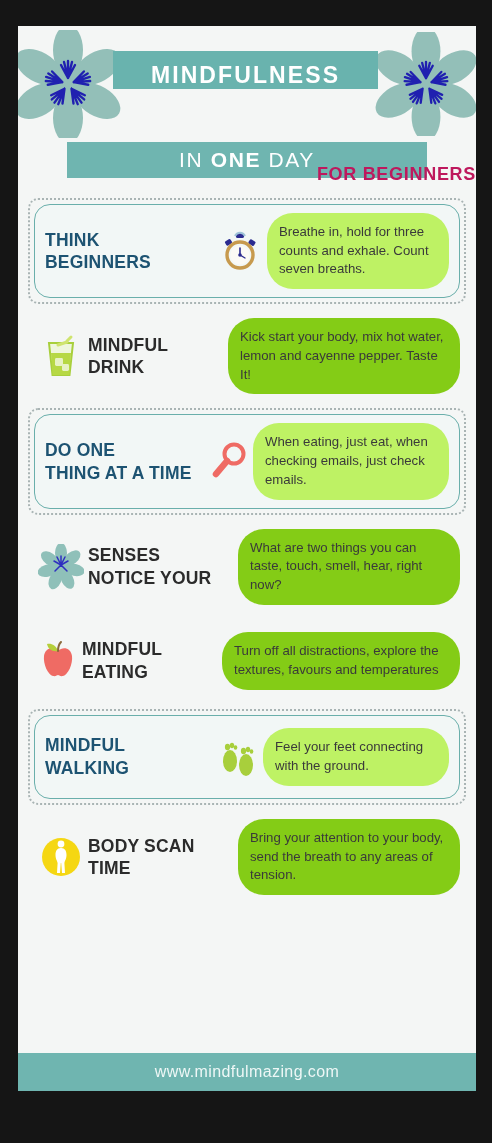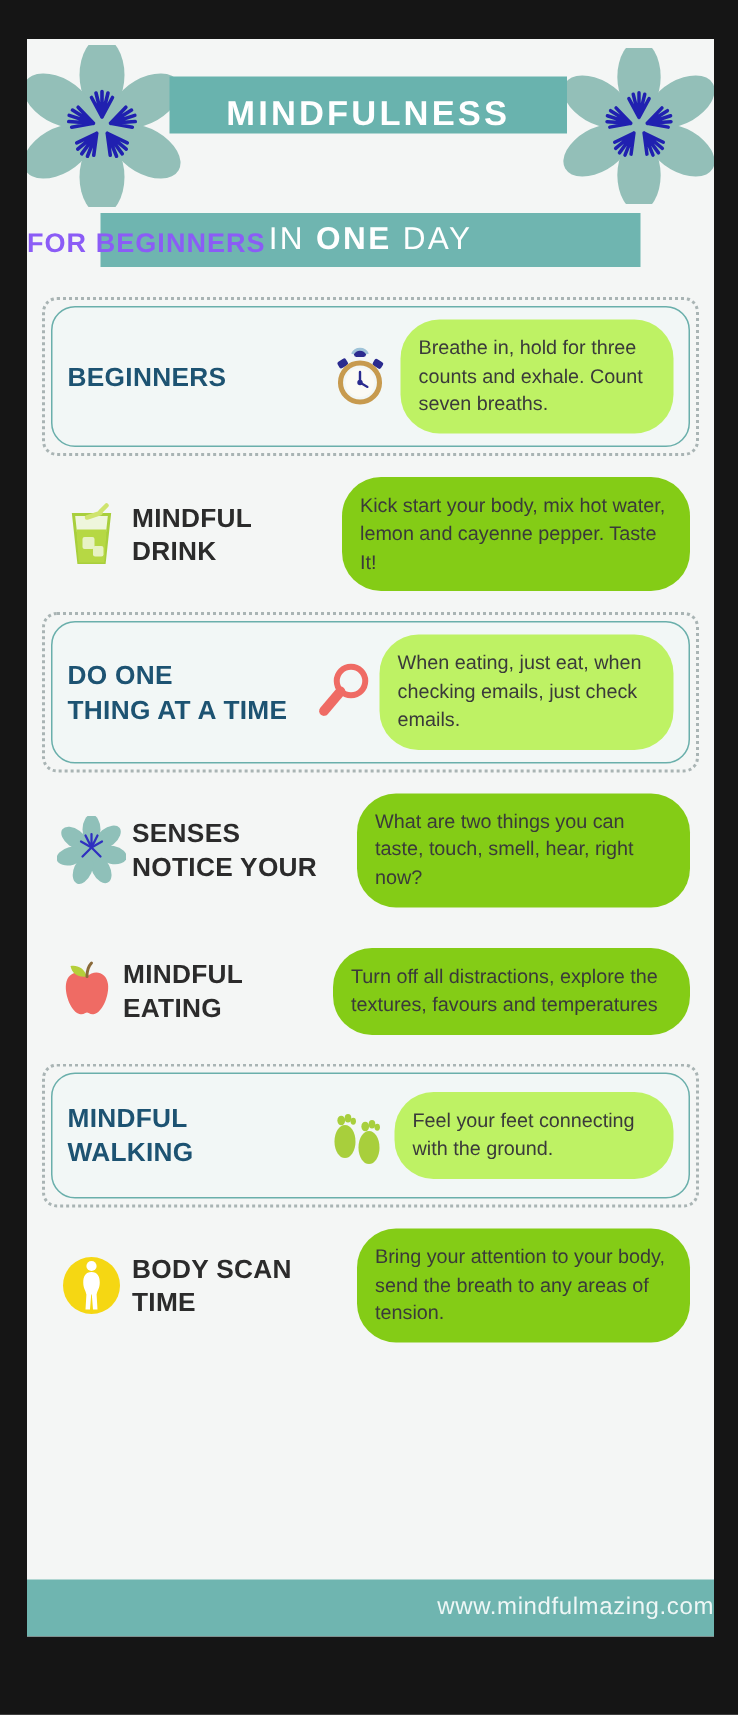--- a/index.html
+++ b/index.html
@@ -72,23 +72,23 @@
   .subtitle-bar .s {
     color: #ffffff;
     font-size: 21px;
     letter-spacing: 1.6px;
   }
   .subtitle-bar .s b { font-weight: bold; }
 
   .tagline {
     position: absolute;
     left: 0; right: 0;
-    top: 126px;
-    text-align: left;
-    color: #8b5cf6;
+    top: 138px;
+    text-align: right;
+    color: #be185d;
     font-size: 18px;
     font-weight: bold;
     letter-spacing: 0.7px;
   }
 
   
   .list { padding: 0 10px; }
 
   .row { position: relative; }
 
@@ -154,21 +154,21 @@
 
   
   .footer {
     position: absolute;
     left: 0; bottom: 0;
     width: 100%;
     height: 38px;
     background: #6fb5b0;
     display: flex;
     align-items: center;
-    justify-content: flex-end;
+    justify-content: center;
   }
   .footer .u {
     color: #eef7f6;
     font-size: 16px;
     letter-spacing: 0.4px;
   }
 </style>
 </head>
 <body>
 
@@ -249,20 +249,21 @@
 
       <div class="tagline">FOR BEGINNERS</div>
     </div>
 
     <div class="list">
 
       <div class="row framed">
         <div class="card">
           <div class="head-col">
             <div class="heading">
+              <div>THINK</div>
               <div>BEGINNERS</div>
             </div>
           </div>
           <div class="icon-slot">
             <svg width="44" height="44" viewBox="0 0 44 44">
               <rect x="18" y="4" width="8" height="5" rx="1.6" fill="#2b2b8f"></rect>
               <path d="M17 7 a5.5 5.5 0 0 1 10 0" stroke="#9fc3d8" stroke-width="2" fill="none"></path>
               <rect x="7" y="11" width="6.5" height="5" rx="1.4" fill="#2b2b8f" transform="rotate(-32 10 13)"></rect>
               <rect x="31" y="11" width="6.5" height="5" rx="1.4" fill="#2b2b8f" transform="rotate(32 34 13)"></rect>
               <circle cx="22" cy="26" r="13" fill="none" stroke="#c79a4e" stroke-width="3.4"></circle>

